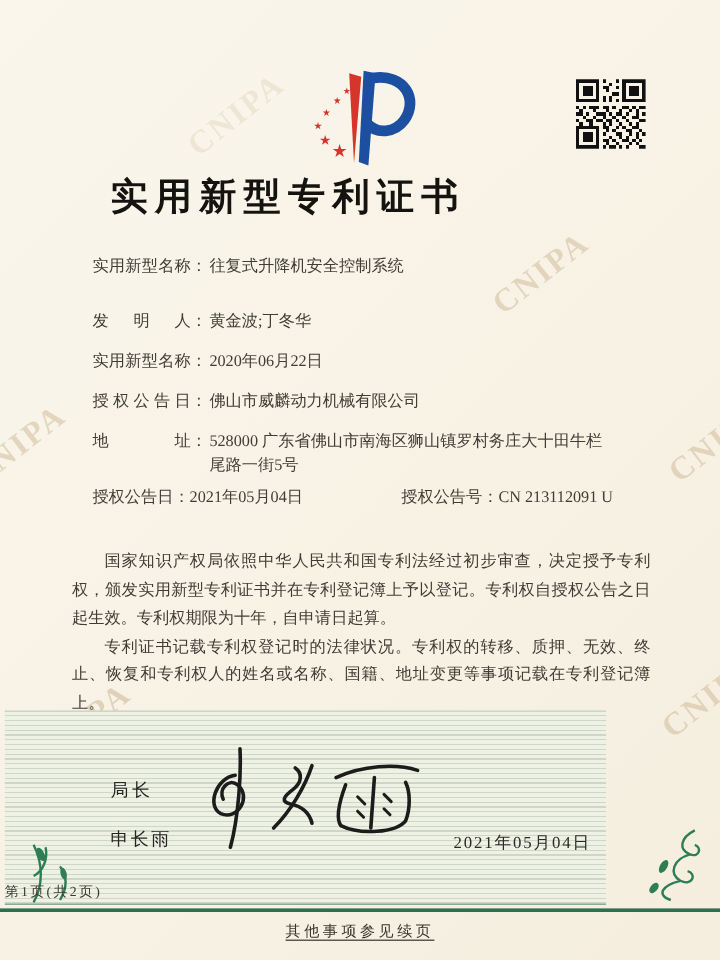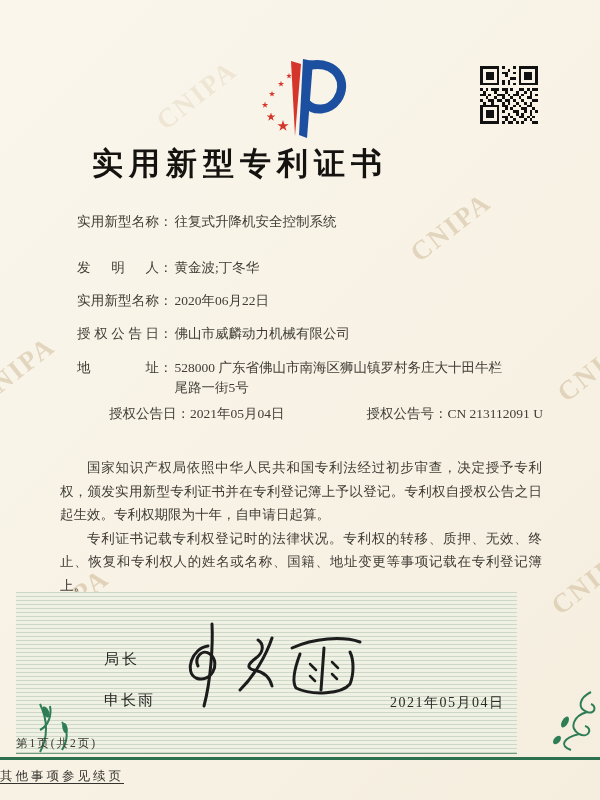--- a/index.html
+++ b/index.html
@@ -31,28 +31,28 @@
   .fields { position:absolute; left:77px; top:212px; width:468px;
             font-size:13.5px; color:#403d36; }
   .row { line-height:20px; white-space:nowrap; }
   .row .lbl { display:inline-block; width:82px; text-align:justify;
               text-align-last:justify; vertical-align:top; }
   .row .colon { display:inline-block; vertical-align:top; }
   .row .val { display:inline-block; vertical-align:top; margin-left:2px; }
   .r2 { margin-top:26px; } .r3 { margin-top:14px; } .r4 { margin-top:13px; }
   .r5 { margin-top:13px; } .r6 { margin-top:14px; } .r7 { margin-top:6px; }
   .r6 .val { width:340px; white-space:normal;font-family:Liberation Serif, serif; }
-  .grant-left { display:inline-block; width:254px;margin-left:32px; }
+  .grant-left { display:inline-block; width:254px; }
 
   .paras { position:absolute; left:60px; top:456px; width:482px;
            font-size:13.5px; line-height:23.5px; color:#3f3c35;
            text-align:justify; }
   .paras p { text-indent:2em; }
 
-  .band { position:absolute; left:16px; top:592px; width:501px; height:162px;
+  .band { position:absolute; left:4px; top:592px; width:501px; height:162px;
           background:
             repeating-linear-gradient(180deg,
               rgba(125,155,125,.30) 0px, rgba(125,155,125,.30) 1px,
               rgba(255,255,255,0) 1px, rgba(255,255,255,0) 4px),
             #eff1e4;
           border-bottom:1px solid #6f9c81; }
   .band-rule { position:absolute; left:0; top:757px; width:600px; height:3px;
                background:#2c7050; }
 
   .director { position:absolute; left:88px; top:56px; color:#262522; }
@@ -60,21 +60,21 @@
   .director .d-name  { font-size:15px; letter-spacing:2px; line-height:22px; margin-top:19px; }
   .sig { position:absolute; left:158px; top:28px; width:235px; height:90px; }
   .sign-date { position:absolute; left:374px; top:102px; font-size:14px;
                letter-spacing:1.5px; color:#2b2a26; }
   .page-info { position:absolute; left:0; top:144px; width:600px; text-align:left;
                font-size:11.5px; letter-spacing:2px; color:#3a3832; }
 
   .orn-right { position:absolute; left:527px; top:96px; }
   .orn-left  { position:absolute; left:16px;  top:100px; }
 
-  .footer-note { position:absolute; left:0; top:768px; width:600px; 
+  .footer-note { position:absolute; left:0; top:768px; width:600px; text-align:center;
                  font-size:12.5px; letter-spacing:3px; color:#35332d;
                  text-decoration:underline; text-underline-offset:3px; }
 </style>
 </head>
 <body>
 
 <div class="page">
 
   <span class="wm wm1">CNIPA</span>
   <span class="wm wm2">CNIPA</span>

